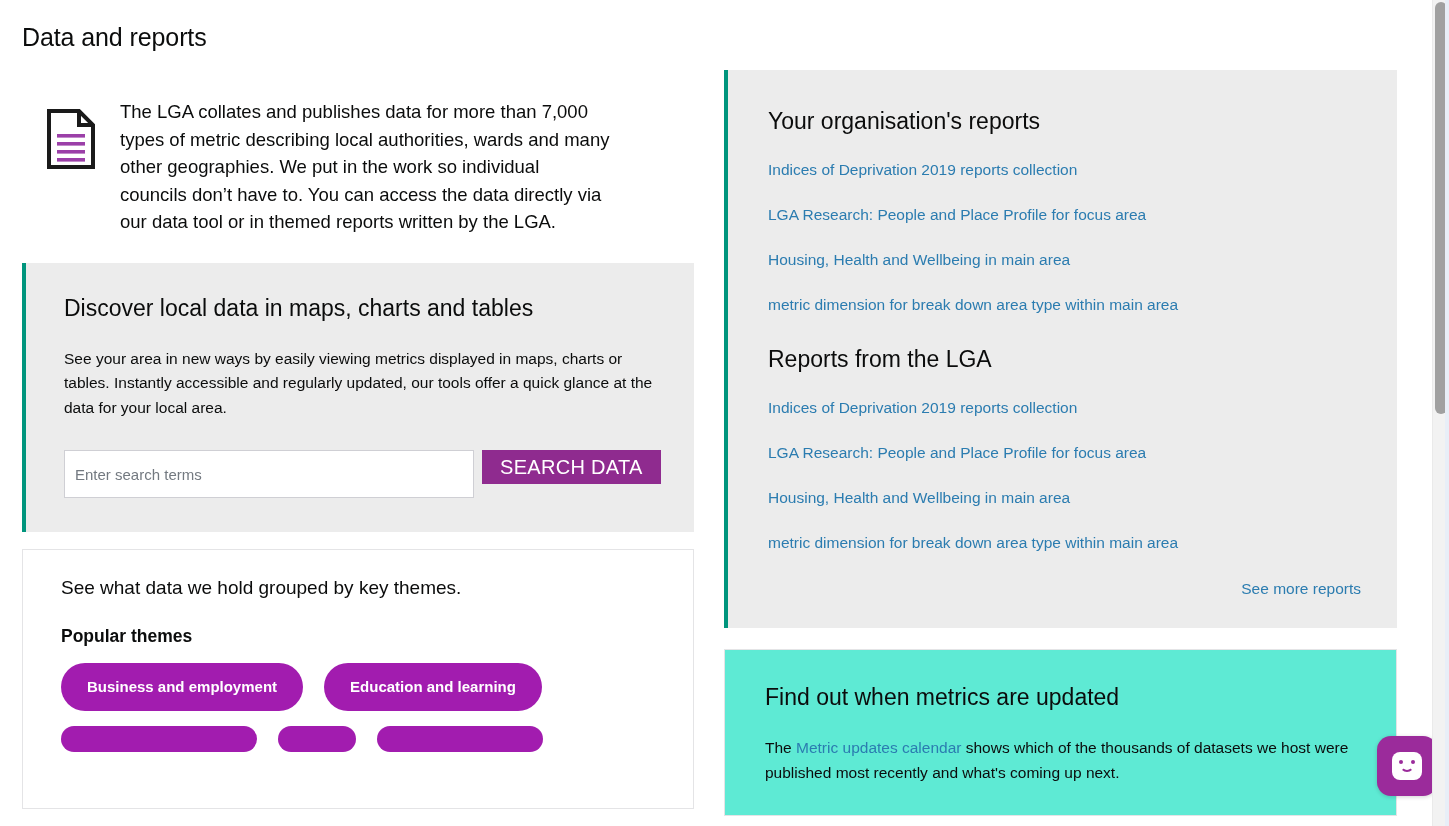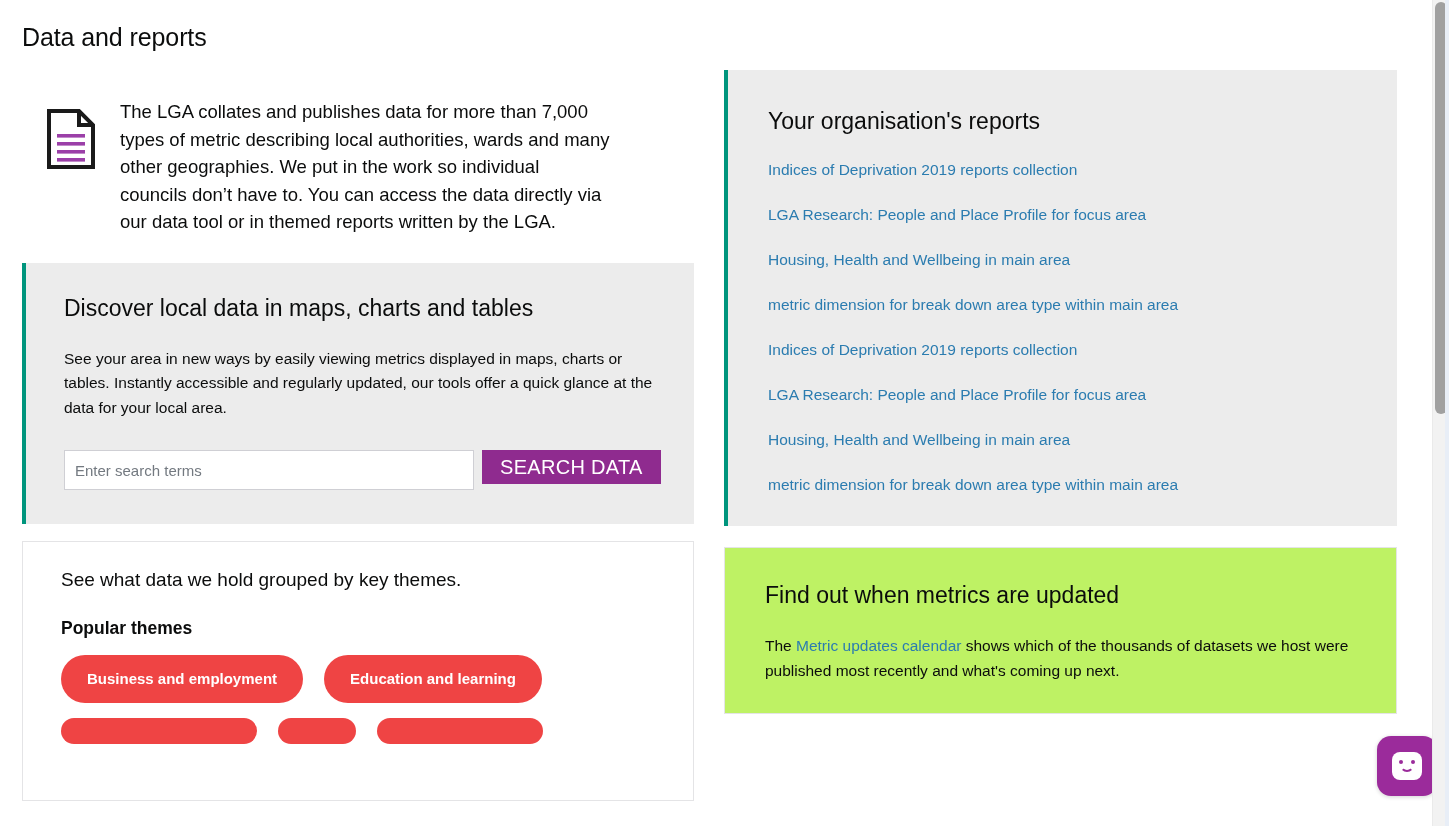--- a/index.html
+++ b/index.html
@@ -90,21 +90,21 @@
   }
 
   .search-row {
     display: flex;
     align-items: stretch;
     margin-top: 30px;
   }
 
   .search-input {
     width: 410px;
-    height: 40px;
+    height: 48px;
     border: 1px solid #cfcfd4;
     background: #ffffff;
     padding: 0 10px;
     font-family: "Liberation Sans", sans-serif;
     font-size: 15px;
     color: #0b0c0c;
     outline: none;
     border-radius: 0;
   }
   .search-input::placeholder { color: #737980; }
@@ -147,21 +147,21 @@
     margin-bottom: 16px;
   }
 
   .pill-row {
     display: flex;
     gap: 21px;
     margin-bottom: 15px;
   }
 
   .pill {
-    background: #ef4444;
+    background: #a21caf;
     color: #ffffff;
     font-size: 15px;
     font-weight: 700;
     border-radius: 999px;
     padding: 13px 26px;
     white-space: nowrap;
     border: none;
     font-family: "Liberation Sans", sans-serif;
     cursor: pointer;
     line-height: 22px;
@@ -206,21 +206,21 @@
   }
   .see-more {
     font-size: 15.5px;
     color: #2b7cb0;
     text-decoration: none;
   }
 
   
   .metrics-card {
     margin-top: 21px;
-    background: #bef264;
+    background: #5eead4;
     border: 1px solid #e4e4e6;
     padding: 32px 34px 30px 40px;
   }
 
   .metrics-h2 {
     font-size: 23px;
     font-weight: 400;
     line-height: 30px;
     color: #0b0c0c;
     margin-bottom: 23px;
@@ -362,25 +362,29 @@
   <div class="right-col">
 
     <section class="reports-panel">
 
       <h2 class="reports-h2">Your organisation's reports</h2>
       <a class="report-link" href="#">Indices of Deprivation 2019 reports collection</a>
       <a class="report-link" href="#">LGA Research: People and Place Profile for focus area</a>
       <a class="report-link" href="#">Housing, Health and Wellbeing in main area</a>
       <a class="report-link" href="#">metric dimension for break down area type within main area</a>
 
+      <h2 class="reports-h2 second">Reports from the LGA</h2>
       <a class="report-link" href="#">Indices of Deprivation 2019 reports collection</a>
       <a class="report-link" href="#">LGA Research: People and Place Profile for focus area</a>
       <a class="report-link" href="#">Housing, Health and Wellbeing in main area</a>
       <a class="report-link" href="#">metric dimension for break down area type within main area</a>
 
+      <div class="see-more-wrap">
+        <a class="see-more" href="#">See more reports</a>
+      </div>
     </section>
 
     <section class="metrics-card">
       <h2 class="metrics-h2">Find out when metrics are updated</h2>
       <p class="metrics-p"><span>The </span><a class="inline-link" href="#">Metric updates calendar</a><span> shows which of the thousands of datasets we host were published most recently and what's coming up next.</span></p>
     </section>
   </div>
 
   <div class="chat-widget">
     <div class="chat-face">

